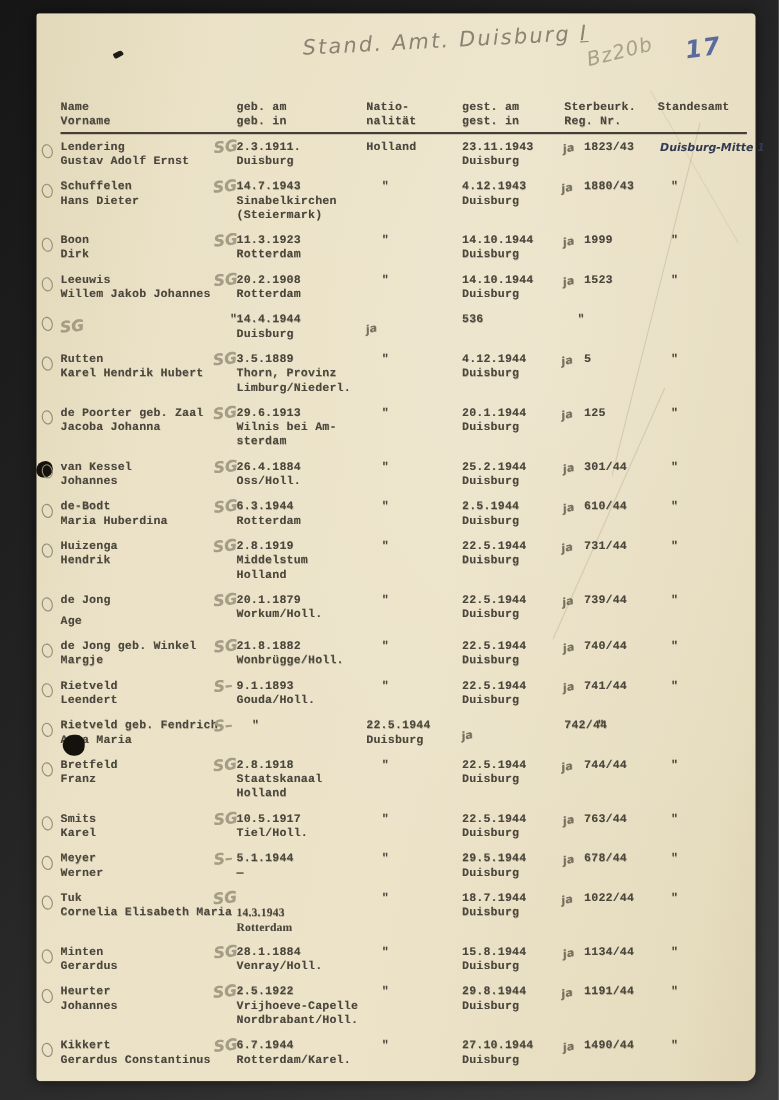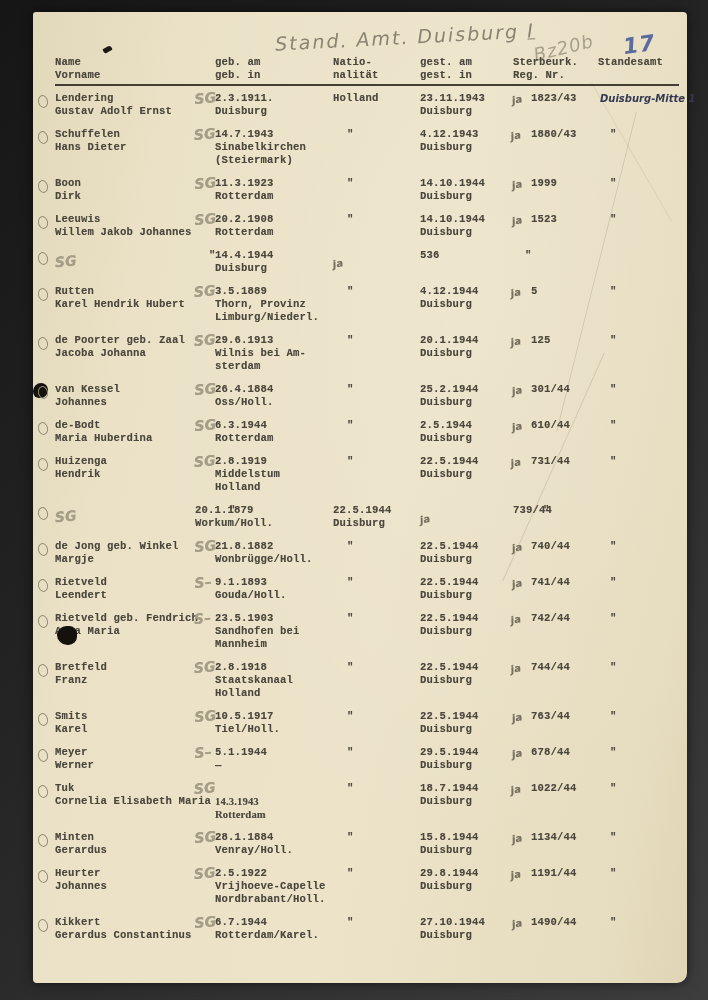--- a/index.html
+++ b/index.html
@@ -40,21 +40,21 @@
   }
 
   
   .content{position:absolute;left:22px;top:44px;right:8px;}
   .typ{
     font-size:10.5px;font-weight:700;line-height:13px;letter-spacing:.2px;
     color:#4a463c;text-shadow:.3px .3px 0 rgba(70,63,50,.35);
   }
   .hdr{
     display:grid;grid-template-columns:160px 118px 87px 93px 85px 77px;
-    border-bottom:2.5px solid #453f33;padding-bottom:2px;margin-bottom:6px;
+    border-bottom:2.5px solid #453f33;padding-bottom:2px;margin-bottom:6px;margin-top:36px;
   }
   .rows{}
   .row{
     display:grid;grid-template-columns:140px 20px 118px 87px 93px 18px 67px 72px;
     margin-bottom:10px;position:relative;
   }
   .c{white-space:nowrap;}
   .omark{
     position:absolute;left:-17px;top:3px;width:8px;height:11px;
     border:1.4px solid #948c76;border-radius:50%;transform:rotate(-14deg);
@@ -322,20 +322,24 @@
       <div>22.5.1944</div>
       <div>Duisburg</div>
     </div>
     <div class="c jamark hw">ja</div>
     <div class="c reg">731/44</div>
     <div class="c amt">"</div>
   </div>
 
   <div class="row">
     <span class="omark"></span>
+    <div class="c name">
+      <div class="l1">de Jong</div>
+      <div class="l2 gap">Age</div>
+    </div>
     <div class="c sgmark hw">SG</div>
     <div class="c birth">
             <div>20.1.1879</div>
             <div>Workum/Holl.</div>
           </div>
     <div class="c nat ditto">"</div>
     <div class="c death">
       <div>22.5.1944</div>
       <div>Duisburg</div>
     </div>
@@ -386,25 +390,20 @@
     <div class="c amt">"</div>
   </div>
 
   <div class="row blob-name2">
     <span class="omark"></span>
     <div class="c name">
       <div class="l1">Rietveld geb. Fendrich</div>
       <div class="l2">Anna Maria</div>
     </div>
     <div class="c sgmark hw">S–</div>
-    <div class="c birth">
-            <div>23.5.1903</div>
-            <div>Sandhofen bei</div>
-            <div>Mannheim</div>
-          </div>
     <div class="c nat ditto">"</div>
     <div class="c death">
       <div>22.5.1944</div>
       <div>Duisburg</div>
     </div>
     <div class="c jamark hw">ja</div>
     <div class="c reg">742/44</div>
     <div class="c amt">"</div>
   </div>
 

